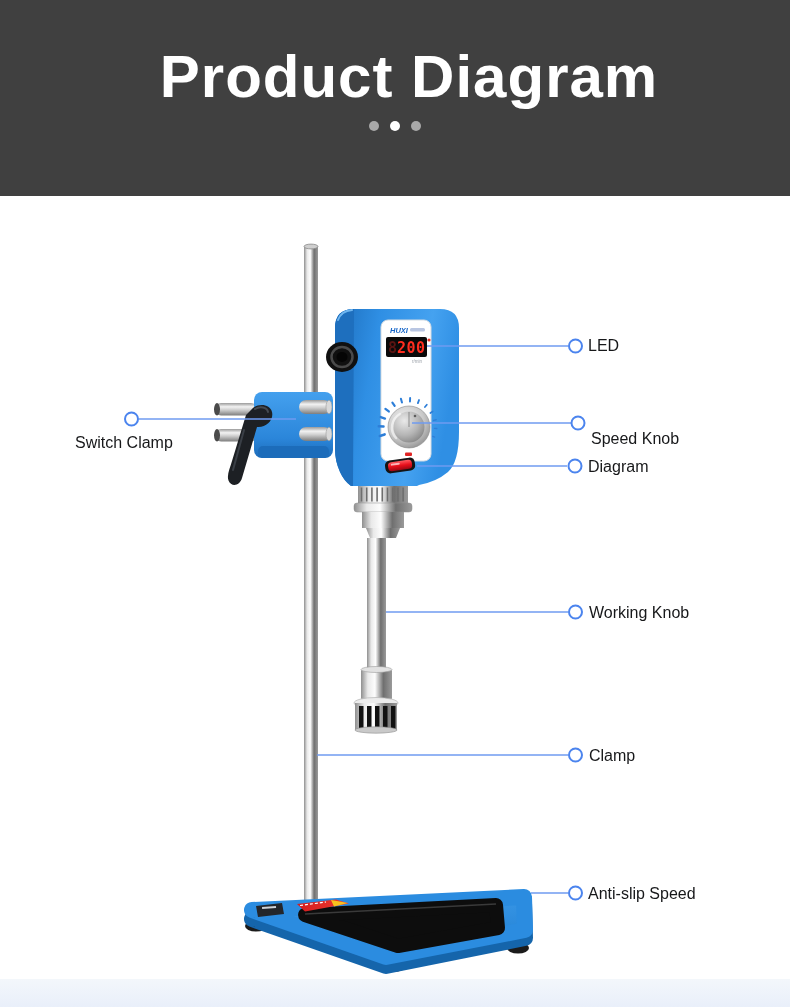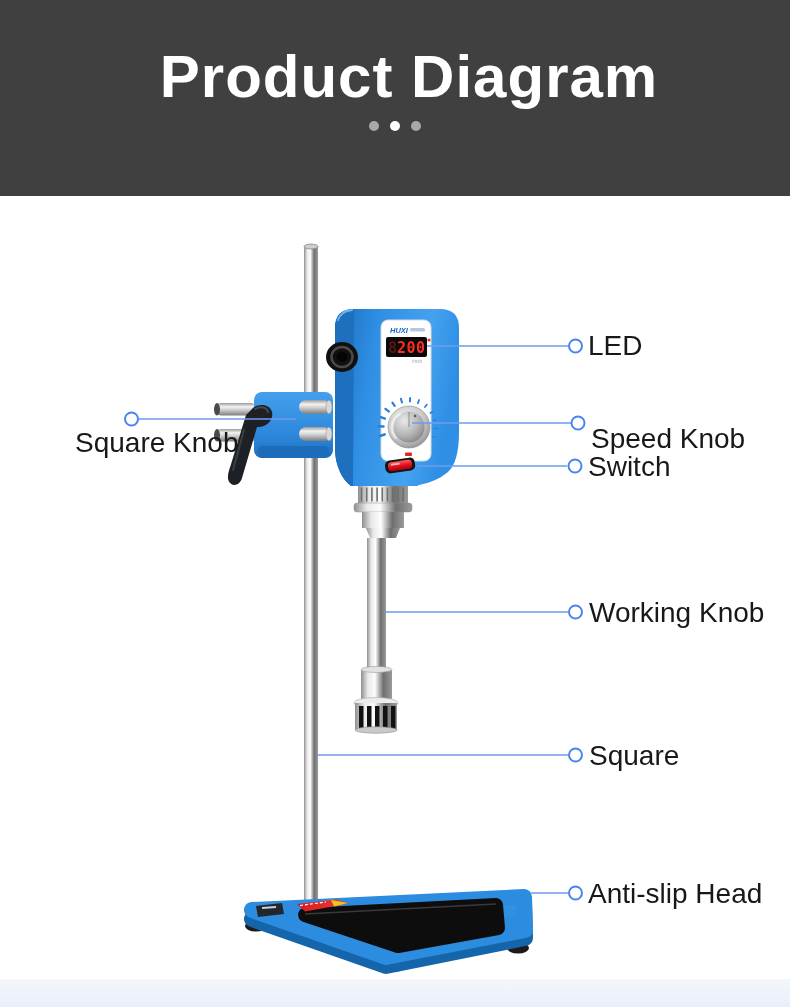--- a/index.html
+++ b/index.html
@@ -10,21 +10,21 @@
         font-size:60px;font-weight:bold;letter-spacing:1px;line-height:1.1;
         font-family:"Liberation Sans",sans-serif;}
   .banner-dots{position:absolute;top:121px;left:0;width:790px;display:flex;
         justify-content:center;gap:11px;}
   .dot{width:10px;height:10px;border-radius:50%;}
   .dot-side{background:rgba(255,255,255,0.55);}
   .dot-mid{background:#ffffff;}
   .bottom-band{position:absolute;left:0;top:979px;width:790px;height:28px;
         background:linear-gradient(180deg,#f3f7fb, #e9effa);}
   svg.scene{position:absolute;left:0;top:0;}
-  .callout-label{position:absolute;transform:translateY(-50%);font-size:28px;
+  .callout-label{position:absolute;transform:translateY(-50%);font-size:16px;
         color:#17181a;white-space:nowrap;}
 </style>
 </head>
 <body>
 
 <div class="page">
 
   <div class="banner">
     <h1 class="banner-title">Product Diagram</h1>
     <div class="banner-dots">
@@ -253,18 +253,18 @@
       <circle cx="575" cy="466" r="6.5"></circle>
       <circle cx="575.5" cy="612" r="6.5"></circle>
       <circle cx="575.5" cy="755" r="6.5"></circle>
       <circle cx="575.5" cy="893" r="6.5"></circle>
       <circle cx="131.5" cy="419" r="6.5"></circle>
     </g>
   </svg>
 
   <span class="callout-label" style="left:588px;top:346px">LED</span>
   <span class="callout-label" style="left:591px;top:439px">Speed Knob</span>
-  <span class="callout-label" style="left:588px;top:467px">Switch</span>
+  <span class="callout-label" style="left:588px;top:467px">Diagram</span>
   <span class="callout-label" style="left:589px;top:613px">Working Knob</span>
-  <span class="callout-label" style="left:589px;top:756px">Square</span>
-  <span class="callout-label" style="left:588px;top:894px">Anti-slip Head</span>
-  <span class="callout-label" style="left:75px;top:443px">Square Knob</span>
+  <span class="callout-label" style="left:589px;top:756px">Clamp</span>
+  <span class="callout-label" style="left:588px;top:894px">Anti-slip Speed</span>
+  <span class="callout-label" style="left:75px;top:443px">Switch Clamp</span>
 </div>
 
 </body></html>

